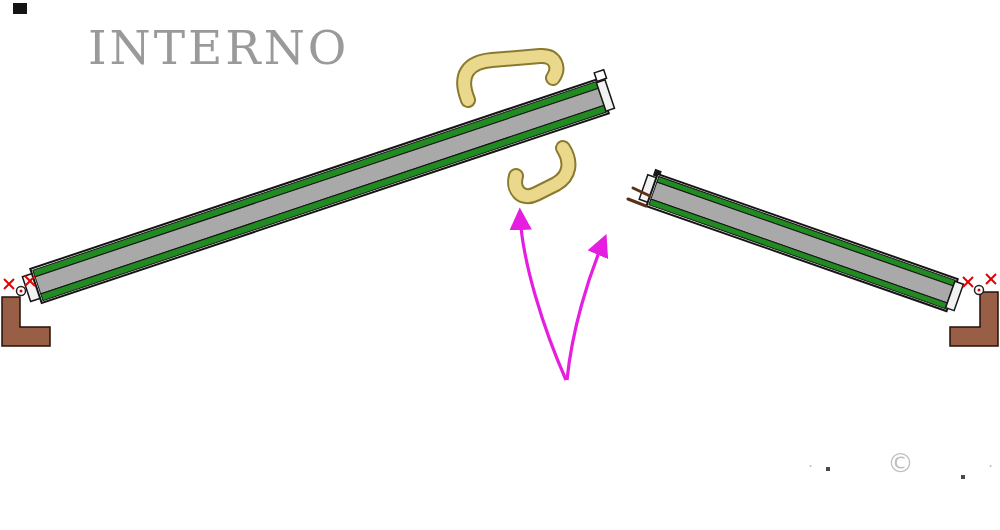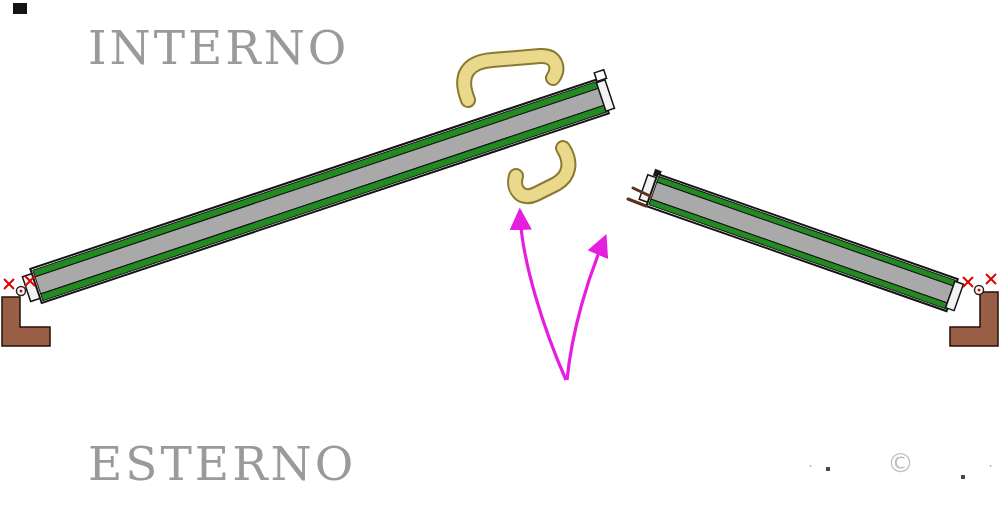--- a/index.html
+++ b/index.html
@@ -44,21 +44,20 @@
   .corner-mark{position:absolute;left:13px;top:3px;width:14px;height:11px;background:#141414;}
 </style>
 </head>
 <body>
 
 <div class="stage">
 
   <div class="corner-mark"></div>
 
   <div class="zone-label interno">INTERNO</div>
-  <div class="zone-label esterno">ESTERNO</div>
 
   <svg class="diagram" viewBox="0 0 1000 530">
     <defs>
       <marker id="arrowhead" markerWidth="9" markerHeight="8" refX="5" refY="3.5" orient="auto" markerUnits="strokeWidth">
         <path d="M0,0 L7,3.5 L0,7 Z" style="fill:var(--arrow-magenta)"></path>
       </marker>
     </defs>
 
     <g transform="translate(36,286) rotate(-18.5)">
       <rect x="-10" y="-13" width="12" height="26" style="fill:#f2f2f2;stroke:var(--outline-black);stroke-width:1.5"></rect>

